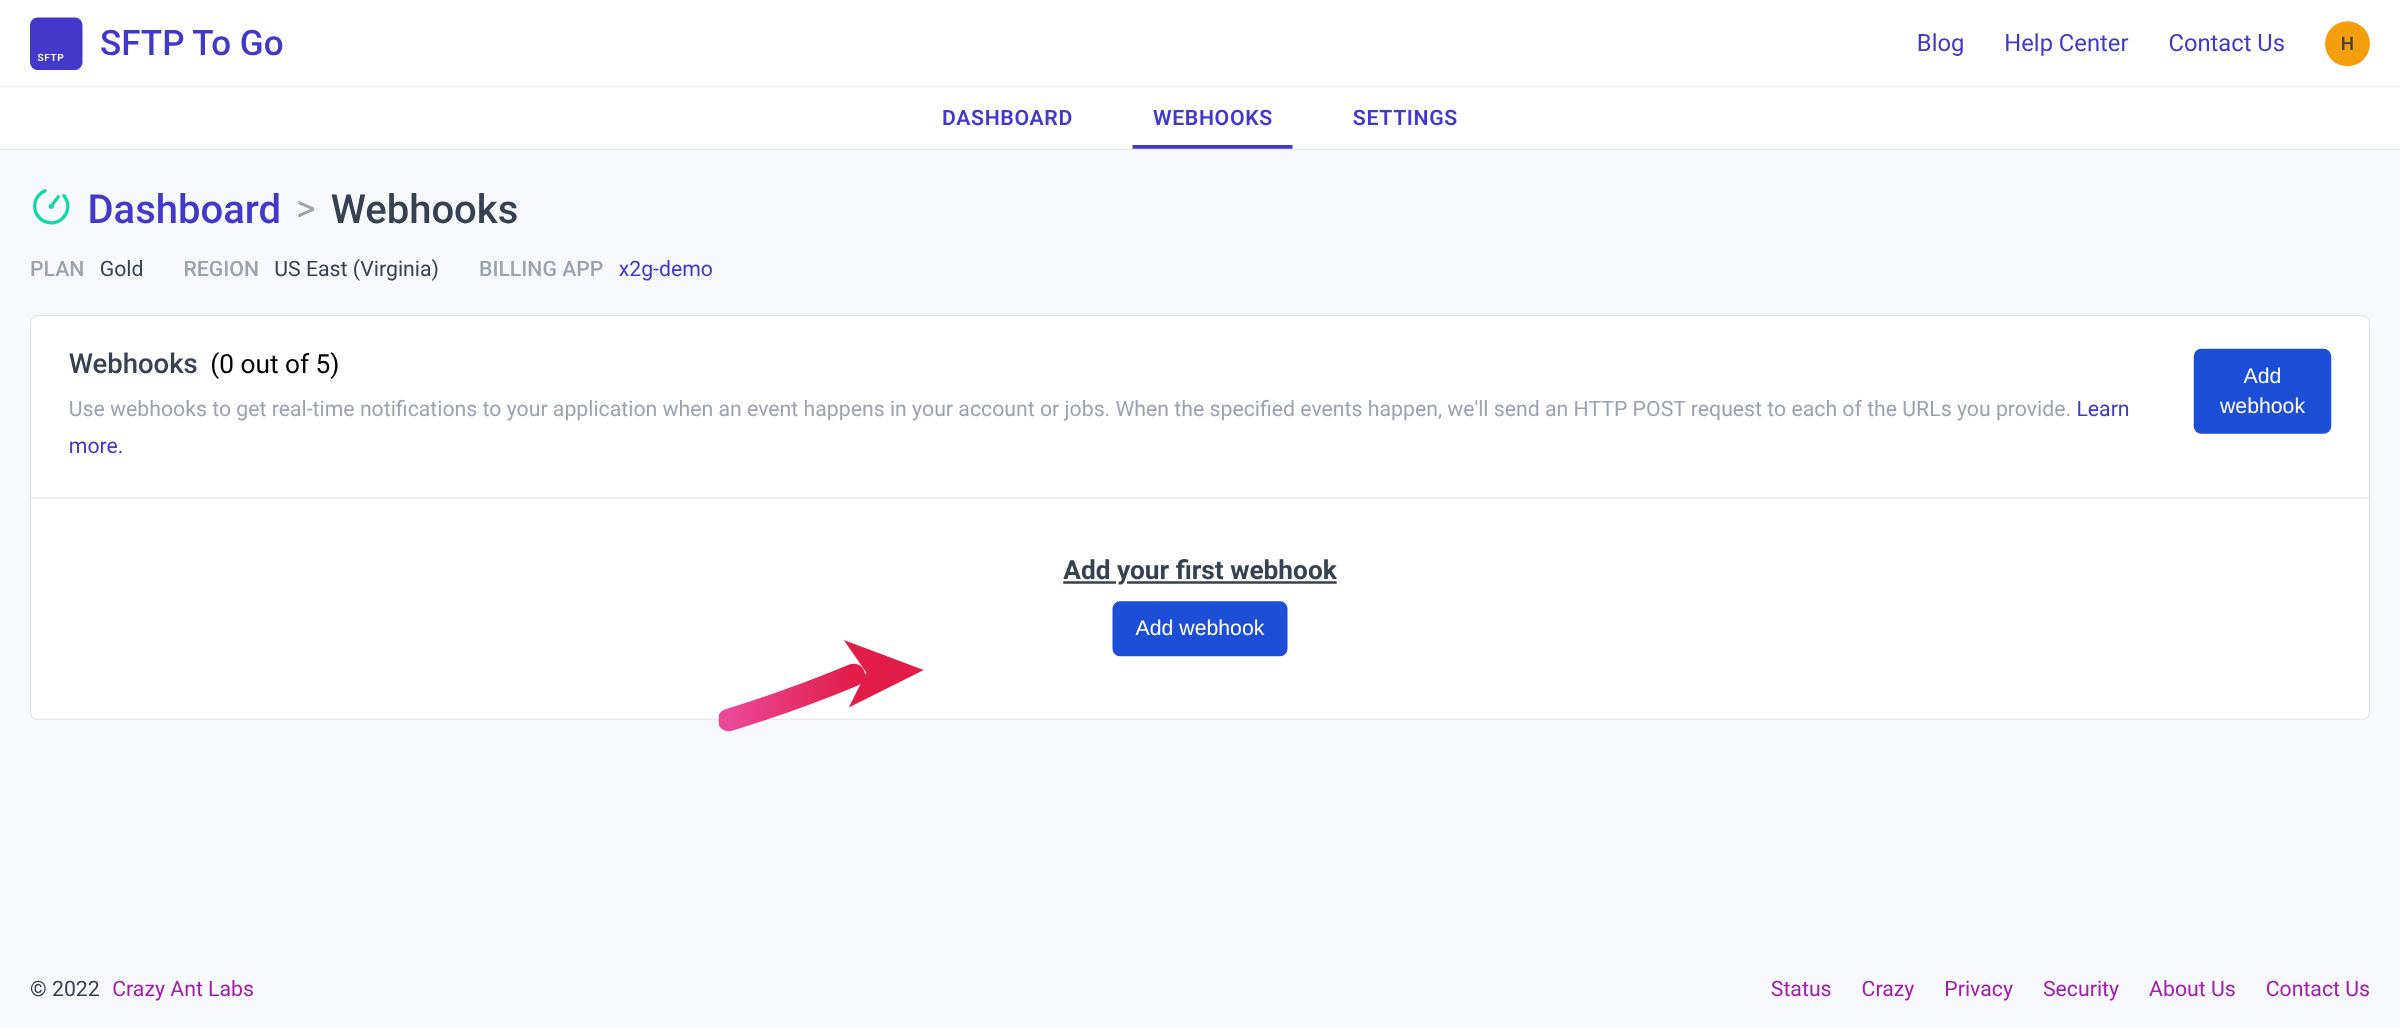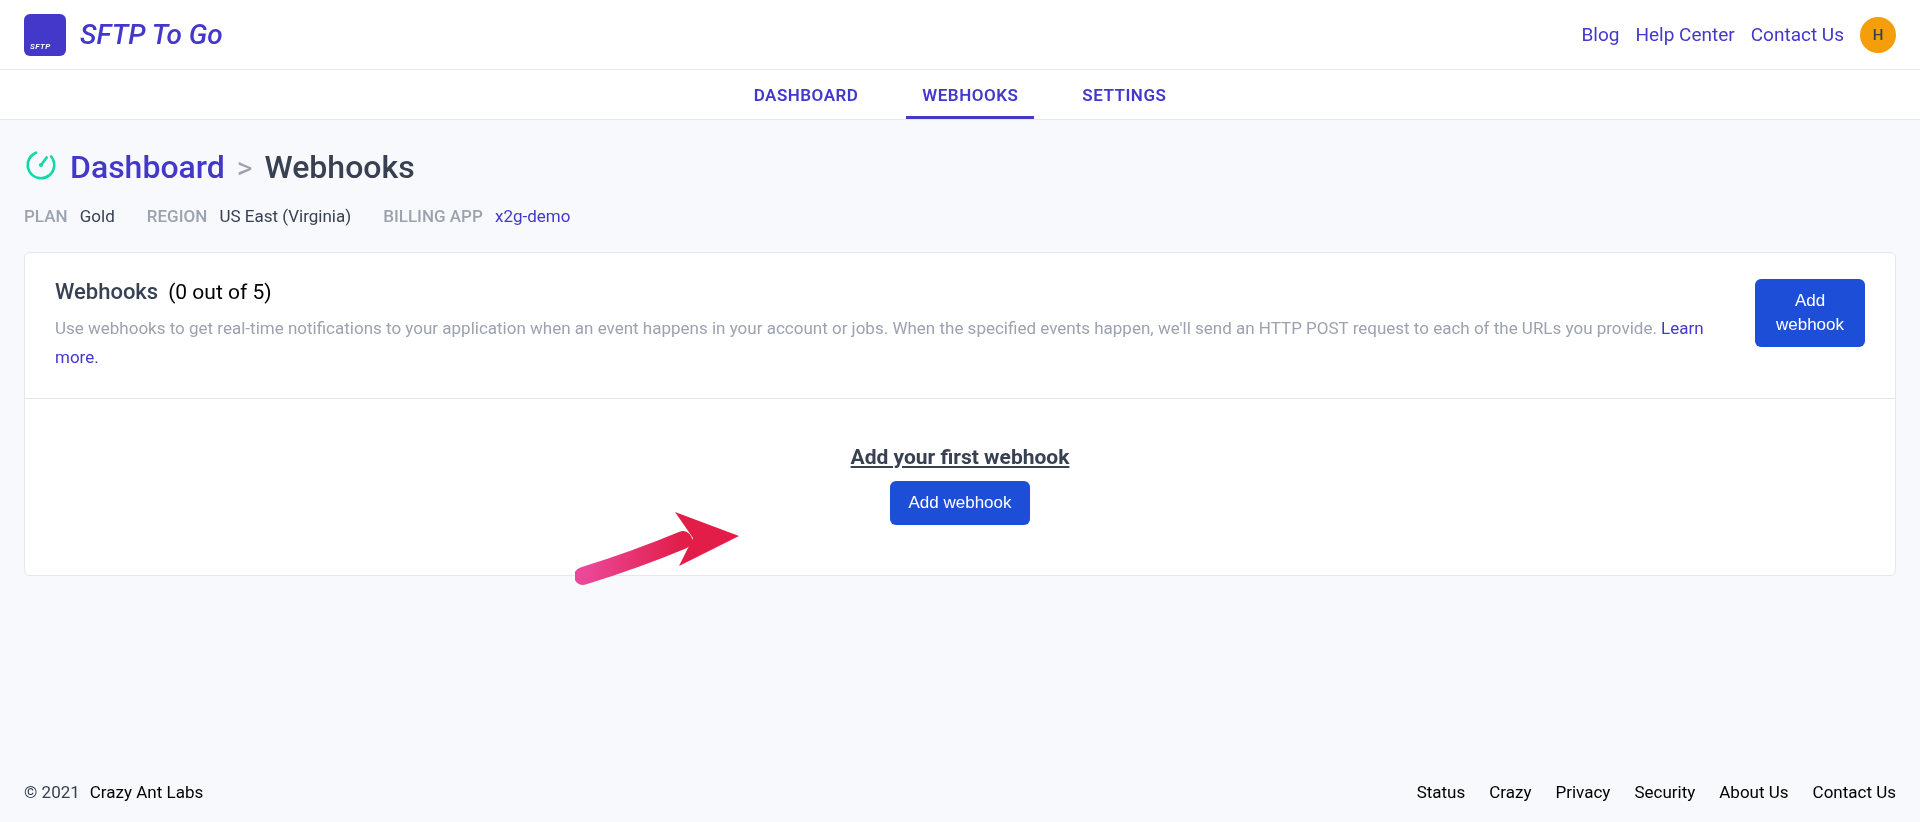--- a/index.html
+++ b/index.html
@@ -18,21 +18,20 @@
   justify-content: space-between;
   padding: 12px 24px;
   background: #fff;
   border-bottom: 1px solid #e5e7eb;
   height: 70px;
 }
 .brand {
   display: flex;
   align-items: center;
   gap: 14px;
-  font-style: italic;
 }
 .brand-logo {
   width: 42px;
   height: 42px;
   background: #4338ca;
   border-radius: 6px;
   position: relative;
 }
 .brand-logo::after {
   content: "SFTP";
@@ -45,21 +44,21 @@
   letter-spacing: 0.5px;
 }
 .brand-name {
   font-size: 28px;
   color: #4338ca;
   font-weight: 500;
 }
 .header-nav {
   display: flex;
   align-items: center;
-  gap: 16px;
+  gap: 32px;
 }
 .header-link {
   font-size: 19px;
   color: #4338ca;
   text-decoration: none;
   cursor: pointer;
 }
 .avatar {
   width: 36px;
   height: 36px;
@@ -237,21 +236,21 @@
 }
 .footer-left {
   display: flex;
   gap: 10px;
 }
 .footer-right {
   display: flex;
   gap: 24px;
 }
 .footer-link {
-  color: #000000;
+  color: #a21caf;
   cursor: pointer;
 }
 .copyright {
   color: #374151;
 }
 </style>
 </head>
 <body>
 
 <div class="header">
@@ -330,21 +329,21 @@
         <path d="M 8 72 Q 60 56 108 36" stroke="url(#g)" stroke-width="18" fill="none" stroke-linecap="round"></path>
         <polygon points="100,8 164,32 104,62 118,34" fill="#e11d48"></polygon>
       </svg>
     </div>
   </div>
 
 </div>
 
 <div class="footer">
   <div class="footer-left">
-    <span class="copyright">© 2021 </span>
+    <span class="copyright">© 2022 </span>
     <span class="footer-link">Crazy Ant Labs</span>
   </div>
   <div class="footer-right">
     <span class="footer-link">Status</span>
     <span class="footer-link">Crazy</span>
     <span class="footer-link">Privacy</span>
     <span class="footer-link">Security</span>
     <span class="footer-link">About Us</span>
     <span class="footer-link">Contact Us</span>
   </div>

